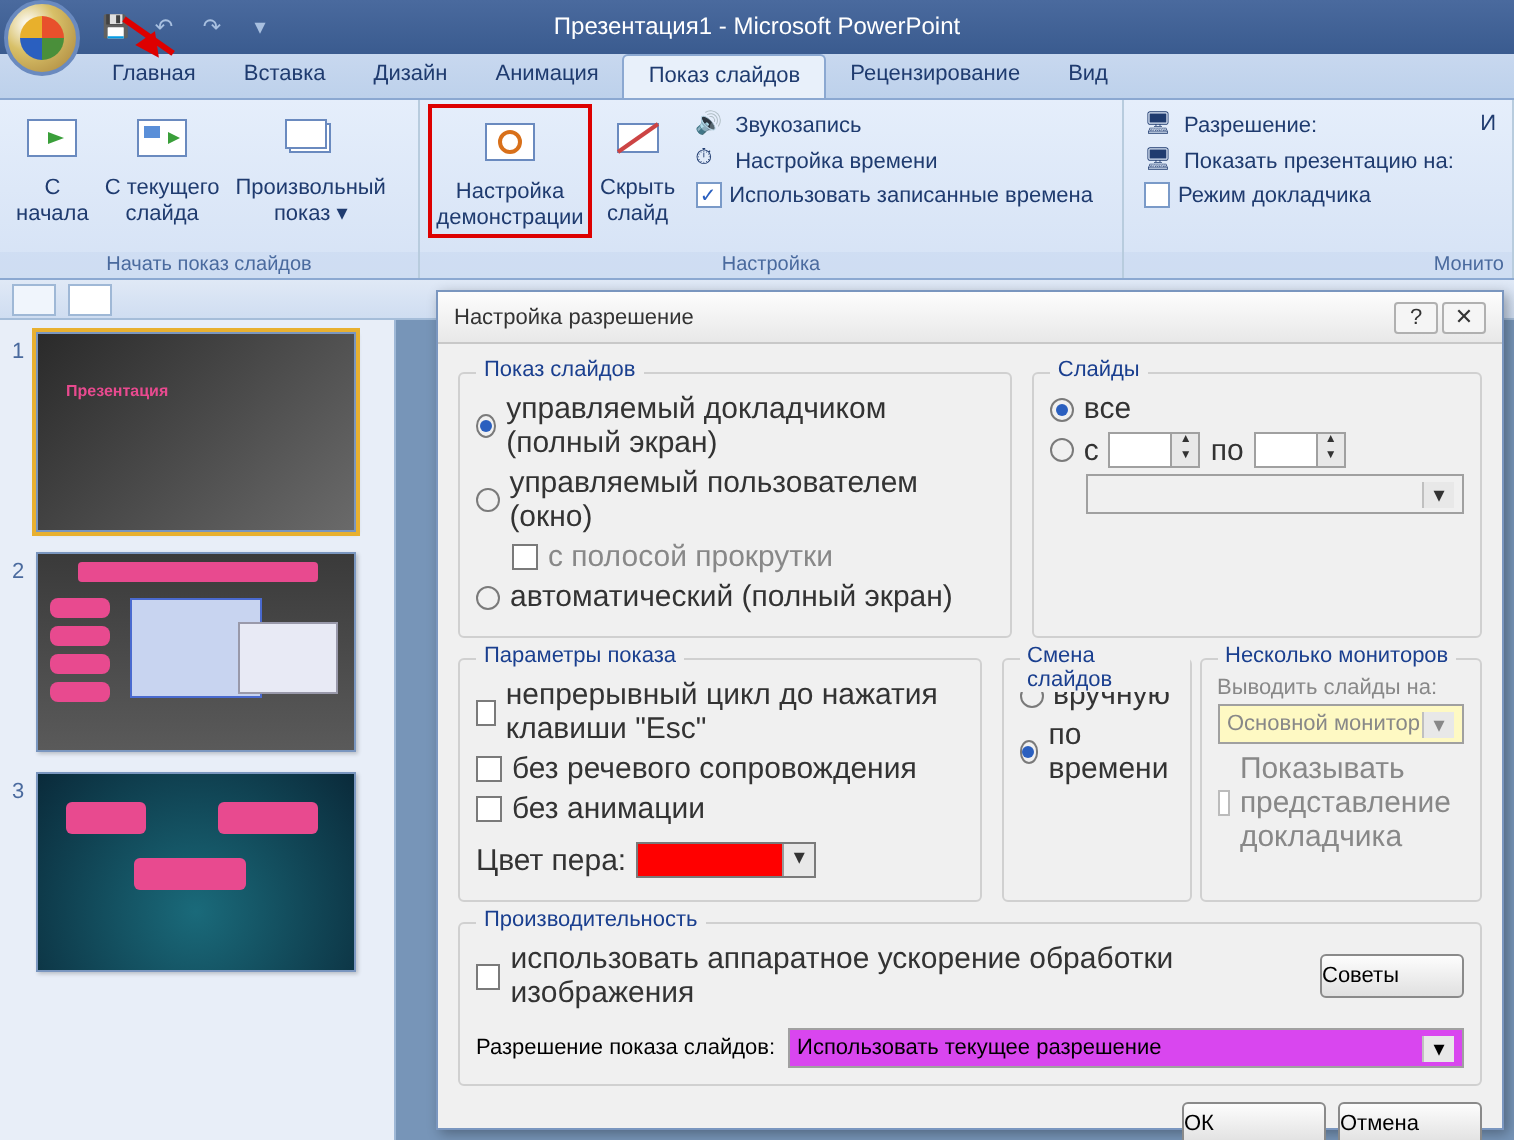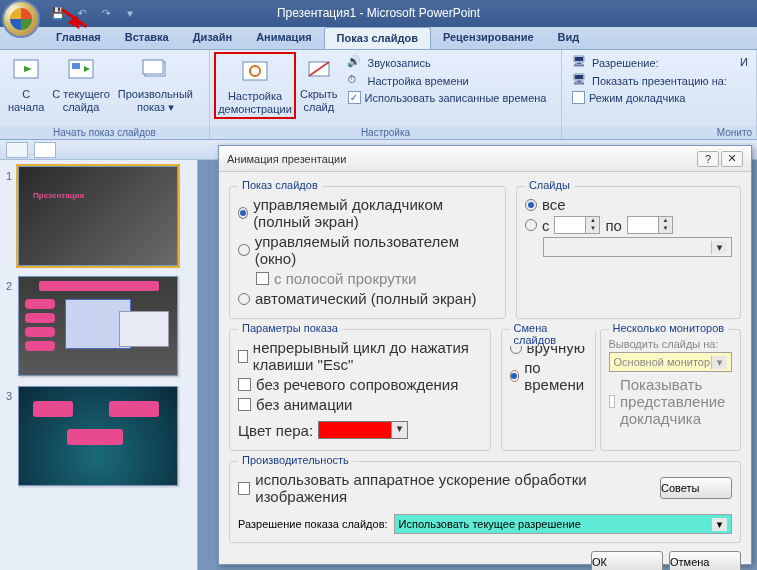--- a/index.html
+++ b/index.html
@@ -10,21 +10,21 @@
 .office-btn { width:38px; height:38px; border-radius:50%; background:radial-gradient(circle at 30% 30%,#fff,#d8c068 40%,#a8823a); border:2px solid #6a8abf; position:absolute; top:0; left:2px; z-index:10; display:flex; align-items:center; justify-content:center; }
 .office-btn-inner { width:22px; height:22px; border-radius:50%; background:conic-gradient(#e8502c 0 90deg,#4a8f3a 90deg 180deg,#2a5fbf 180deg 270deg,#e8b02c 270deg 360deg); }
 .qat { margin-left:48px; display:flex; gap:4px; }
 .qat-btn { width:20px; height:20px; display:flex; align-items:center; justify-content:center; color:#a8c0e0; }
 .arrow{ position:absolute; top:18px; left:70px; z-index:20; width:0; height:0; border-left:6px solid transparent; border-right:6px solid transparent; border-top:12px solid #d00; transform:rotate(-35deg);}
 .arrow-line{ position:absolute; top:8px; left:62px; z-index:20; width:30px; height:3px; background:#d00; transform:rotate(35deg); transform-origin:left center;}
 .title-text { position:absolute; left:50%; transform:translateX(-50%); top:6px; font-size:12px; }
 
 
 .tabs { height:23px; background:linear-gradient(#c8d8ef,#bdd1eb); display:flex; padding-left:44px; border-bottom:1px solid #8ba8d1; }
-.tab { padding:4px 12px; color:#1f3b6f; cursor:pointer;font-weight:bold; }
+.tab { padding:4px 12px; color:#1f3b6f; cursor:pointer; }
 .tab.active { background:#e8f0fa; border:1px solid #8ba8d1; border-bottom:none; border-radius:3px 3px 0 0; }
 
 
 .ribbon { height:90px; background:linear-gradient(#e5eefb,#d5e2f5); display:flex; border-bottom:1px solid #8ba8d1; }
 .rgroup { border-right:1px solid #b8ccde; display:flex; flex-direction:column; }
 .rgroup-body { flex:1; display:flex; align-items:flex-start; padding:2px 4px; }
 .rgroup-label { text-align:center; font-size:10px; color:#4a6a9e; padding:1px 0; background:rgba(200,216,240,.5); }
 .rbtn { display:flex; flex-direction:column; align-items:center; justify-content:flex-start; padding:2px 4px; text-align:center; color:#1f3b6f; font-size:10.5px; line-height:1.15; min-width:44px; }
 .rbtn .ico { width:32px; height:32px; margin-bottom:2px; display:flex; align-items:center; justify-content:center; }
 .rbtn.highlight { border:2px solid #d00; }
@@ -57,21 +57,21 @@
 .gbox-title { position:absolute; top:-8px; left:8px; background:#f0f0f0; padding:0 4px; font-size:11px; color:#1a3f8f; }
 .opt { display:flex; align-items:center; gap:5px; margin:3px 0; color:#333; }
 .opt label { font-size:15px; }
 .opt.sub { margin-left:18px; color:#888; }
 .radio { width:12px; height:12px; border:1px solid #7a7a7a; border-radius:50%; display:inline-flex; align-items:center; justify-content:center; }
 .radio.on::after { content:""; width:6px; height:6px; border-radius:50%; background:#2a5fbf; }
 .cbox { width:13px; height:13px; border:1px solid #7a7a7a; background:#fff; display:inline-block; }
 .spin { width:46px; height:18px; border:1px solid #a0a0a0; background:#fff; display:inline-flex; }
 .spin .sp-in { flex:1; } .spin .sp-btns { width:14px; display:flex; flex-direction:column; }
 .spin .sp-btns span{ flex:1; border-left:1px solid #a0a0a0; background:#e8e8e8; font-size:6px; text-align:center; line-height:7px;}
-.combo { height:20px; border:1px solid #a0a0a0; background:#5eead4; display:flex; align-items:center; padding:0 4px; flex:1; }
+.combo { height:20px; border:1px solid #a0a0a0; background:#d946ef; display:flex; align-items:center; padding:0 4px; flex:1; }
 .combo .dd { margin-left:auto; width:16px; text-align:center; border-left:1px solid #c0c0c0; background:#e8e8e8; }
 .pen-color { width:90px; height:18px; border:1px solid #7a7a7a; display:flex; }
 .pen-color .sw { flex:1; background:#ff0000; } .pen-color .pdd{ width:16px; background:#e8e8e8; border-left:1px solid #999; text-align:center;}
 .dlg-buttons { display:flex; justify-content:flex-end; gap:6px; margin-top:auto; padding-top:4px; }
 .btn { min-width:72px; height:22px; border:1px solid #8a8a8a; border-radius:3px; background:linear-gradient(#fdfdfd,#e0e0e0); display:flex; align-items:center; justify-content:flex-start; font-size:11px; }
 
 
 .ico svg, .sm-ico svg { width:100%; height:100%; }
 </style>
 </head>
@@ -235,21 +235,21 @@
         <div style="position:absolute;left:90px;top:14px;width:50px;height:16px;background:#e84a8f;border-radius:3px"></div>
         <div style="position:absolute;left:48px;top:42px;width:56px;height:16px;background:#e84a8f;border-radius:3px"></div>
       </div>
     </div>
   </div>
   <div class="content"></div>
 </div>
 
 <div class="dialog">
   <div class="dlg-title">
-    <span>Анимация презентации</span>
+    <span>Настройка разрешение</span>
     <div class="dlg-ctrls">
       <span>?</span>
       <span>✕</span>
     </div>
   </div>
   <div class="dlg-body">
     <div class="dlg-row">
       <div class="gbox" style="flex:1.25">
         <div class="gbox-title">Показ слайдов</div>
         <div class="opt">

